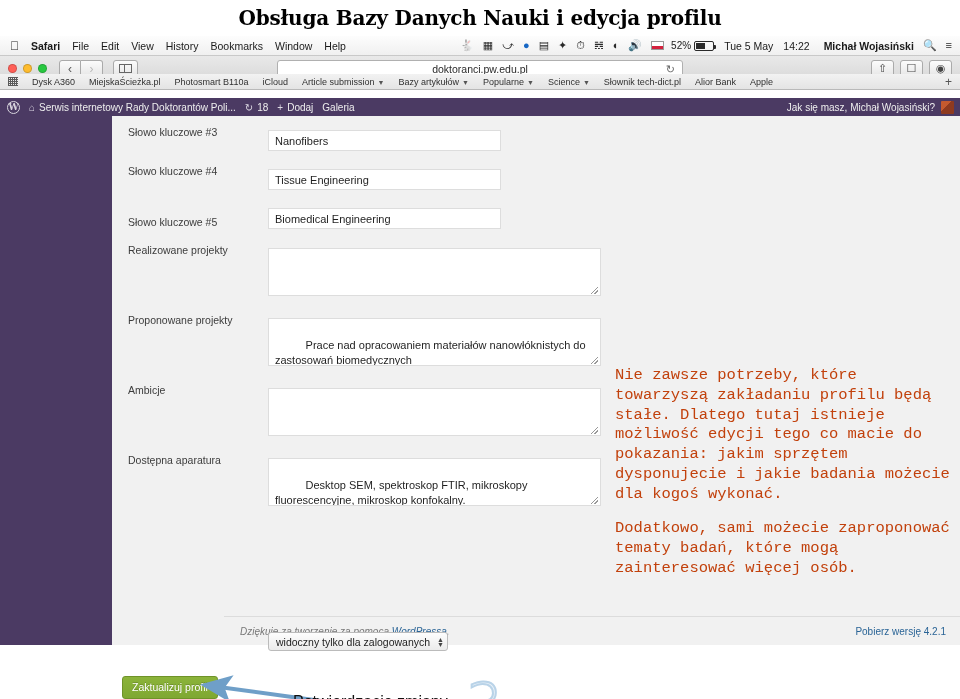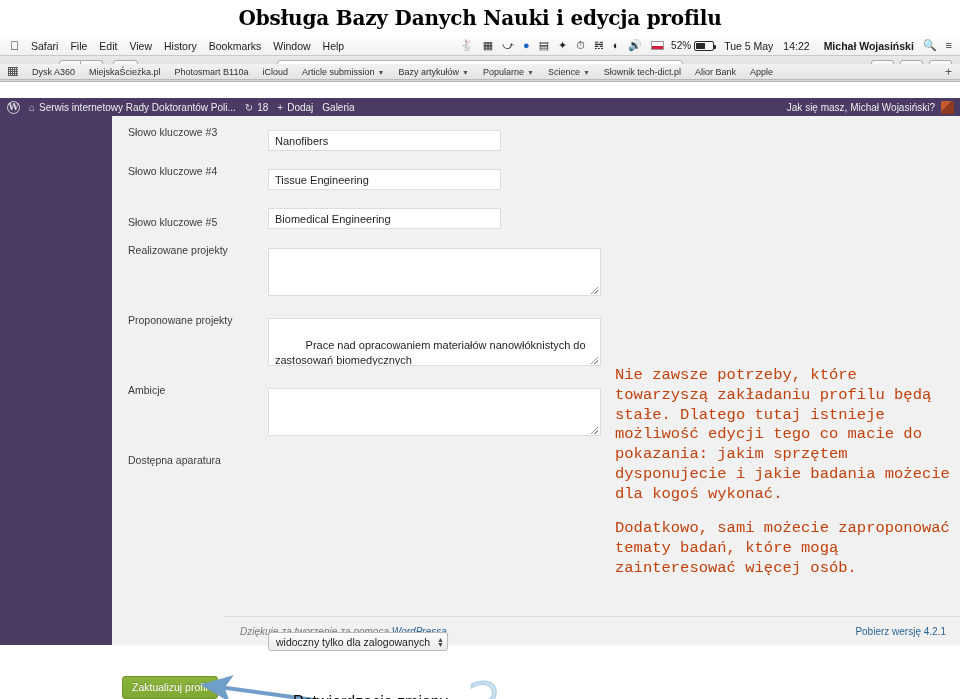--- a/index.html
+++ b/index.html
@@ -23,21 +23,21 @@
   
   .macbar {
     position: absolute; top: 36px; left: 0; width: 960px; height: 20px;
     background: linear-gradient(#fdfdfd, #f0f0f0);
     border-bottom: 1px solid #c9c9c9;
     display: flex; align-items: center;
     font-size: 10.5px; color: #1a1a1a;
   }
   .macbar .apple { margin-left: 10px; font-size: 12px; line-height: 1; }
   .macbar .mi { margin-left: 12px; white-space: nowrap; }
-  .macbar .mi.bold { font-weight: normal; }
+  .macbar .mi.bold { font-weight: bold; }
   .macbar .right { margin-left: auto; display: flex; align-items: center; padding-right: 8px; }
   .macbar .right .ic { margin-left: 9px; font-size: 11px; color: #2a2a2a; line-height: 1; }
   .macbar .right .ic.blue { color: #1767c4; }
   .macbar .right .flag {
     margin-left: 9px; width: 13px; height: 9px;
     background: linear-gradient(#fff 0 50%, #d4213d 50% 100%);
     border: 1px solid #999; display: inline-block;
   }
   .macbar .right .batt { margin-left: 7px; font-size: 10px; }
   .macbar .right .battery-glyph {
@@ -86,21 +86,21 @@
   .urlbar .reload { position: absolute; right: 7px; font-size: 11px; color: #666; }
   .tb-right { margin-left: auto; display: flex; gap: 6px; padding-right: 8px; }
   .tb-right .b {
     width: 23px; height: 17px; border: 1px solid #aaa; border-radius: 3px;
     background: linear-gradient(#fcfcfc,#e6e6e6);
     display: flex; align-items: center; justify-content: center; font-size: 11px; color: #444;
   }
 
   
   .bookmarks {
-    position: absolute; top: 64px; left: 0; width: 960px; height: 16px;
+    position: absolute; top: 74px; left: 0; width: 960px; height: 16px;
     background: linear-gradient(#f2f2f2,#e4e4e4);
     border-bottom: 1px solid #b9b9b9;
     display: flex; align-items: center;
     font-size: 9px; color: #303030;
   }
   .bookmarks .grid {
     margin-left: 8px; width: 10px; height: 9px;
     background-image: repeating-linear-gradient(#5a5a5a 0 1px, transparent 1px 2px),
                       repeating-linear-gradient(90deg,#5a5a5a 0 1px, transparent 1px 2px);
   }
@@ -376,20 +376,24 @@
       <div class="form-row" style="top:264px; height:60px;">
         <span class="form-label" style="top:4px;">Ambicje</span>
         <div class="field area" style="top:0; height:48px;">
           <span></span>
           <span class="rs"></span>
         </div>
       </div>
 
       <div class="form-row" style="top:334px; height:60px;">
         <span class="form-label" style="top:4px;">Dostępna aparatura</span>
+        <div class="field area" style="top:0; height:48px; white-space:pre-wrap;">
+          <span>Desktop SEM, spektroskop FTIR, mikroskopy fluorescencyjne, mikroskop konfokalny.</span>
+          <span class="rs"></span>
+        </div>
       </div>
 
       <div class="wp-footer">
         <span><span>Dziękuję za tworzenie za pomocą </span><a href="#">WordPressa</a><span>.</span></span>
         <span class="ver">Pobierz wersję 4.2.1</span>
       </div>
     </div>
 
     <div class="select-wrap">
       <span>widoczny tylko dla zalogowanych</span>

